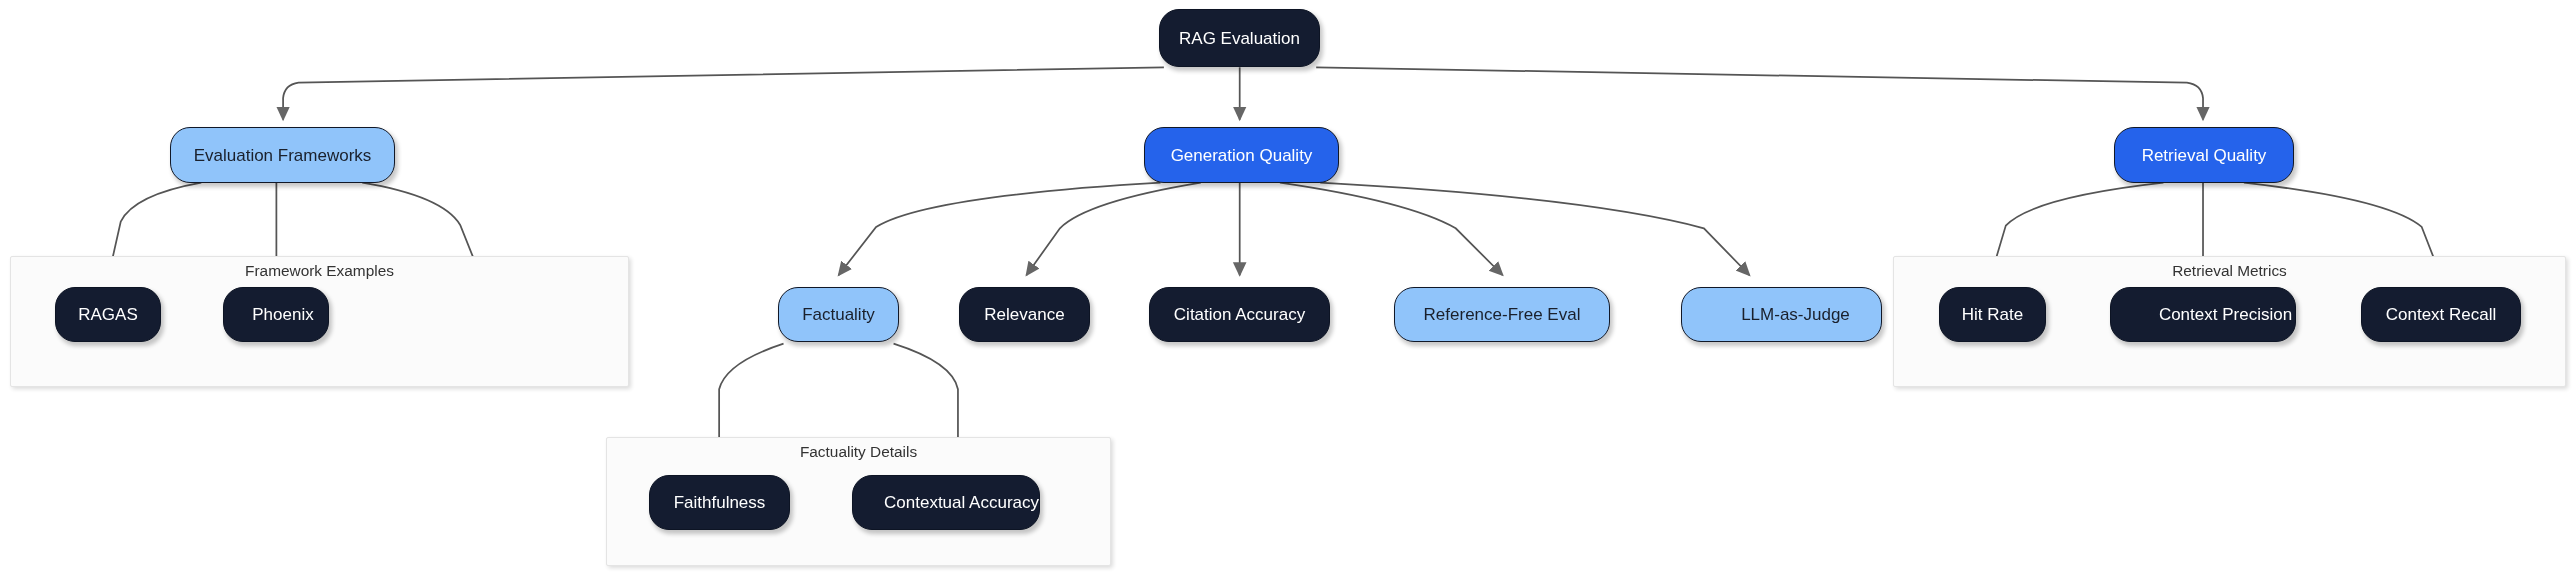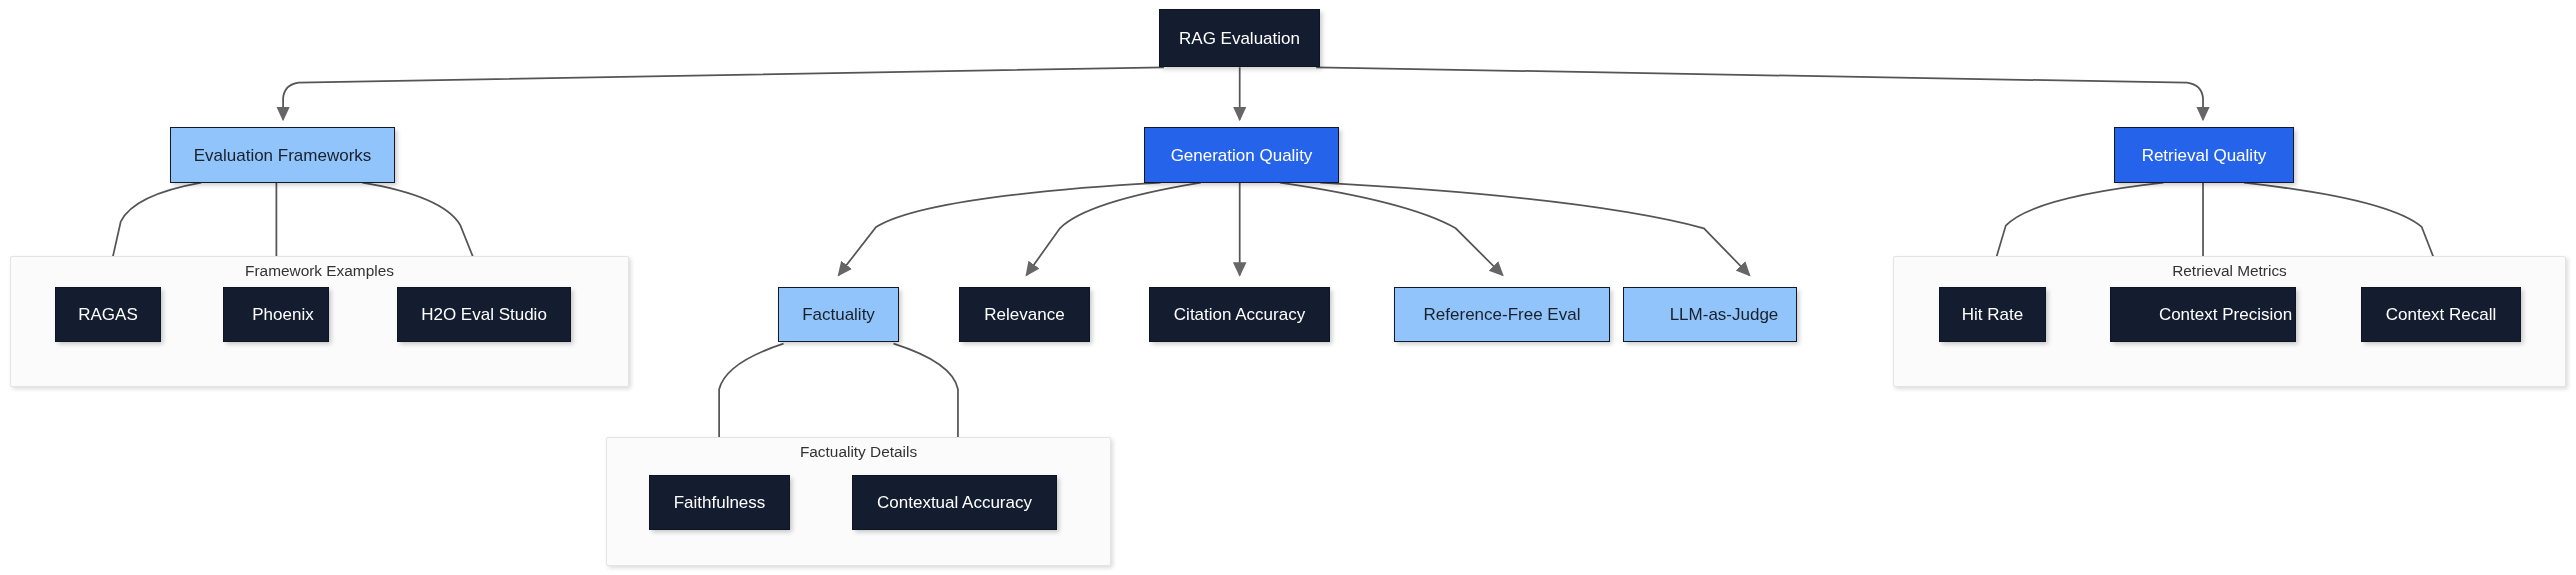--- a/index.html
+++ b/index.html
@@ -41,21 +41,21 @@
     text-align: center;
     font-size: 15.4px;
     color: #333333;
     white-space: nowrap;
   }
   .node {
     position: absolute;
     display: flex;
     align-items: center;
     justify-content: center;
-    border-radius: 0;
+    border-radius: 20px;
     border: 1.3px solid #111827;
     box-sizing: border-box;
     font-size: 17px;
     line-height: 1;
     white-space: nowrap;
     box-shadow: 2.7px 3.4px 4.7px rgba(0,0,0,0.22);
     cursor: pointer;
   }
   .node-dark {
     background: #141c30;
@@ -132,42 +132,39 @@
   </div>
 
   <div class="node node-dark" style="left:55px; top:287px; width:106px; height:55px;">
     <span>RAGAS</span>
   </div>
 
   <div class="node node-dark" style="left:223px; top:287px; width:106px; height:55px;padding-left:14px;">
     <span>Phoenix</span>
   </div>
 
-  <div class="node node-dark" style="left:397px; top:287px; width:174px; height:55px;">
-    <span>H2O Eval Studio</span>
-  </div>
 
 
   <div class="node node-light" style="left:778px; top:287px; width:121px; height:55px;">
     <span>Factuality</span>
   </div>
 
   <div class="node node-dark" style="left:959px; top:287px; width:131px; height:55px;">
     <span>Relevance</span>
   </div>
 
   <div class="node node-dark" style="left:1149px; top:287px; width:181px; height:55px;">
     <span>Citation Accuracy</span>
   </div>
 
   <div class="node node-light" style="left:1394px; top:287px; width:216px; height:55px;">
     <span>Reference-Free Eval</span>
   </div>
 
-  <div class="node node-light" style="left:1623px; top:287px; width:174px; height:55px;padding-left:28px;">
+  <div class="node node-light" style="left:1681px; top:287px; width:201px; height:55px;padding-left:28px;">
     <span>LLM-as-Judge</span>
   </div>
 
   <div class="cluster" style="left:1893px; top:256px; width:671px; height:129px;">
     <div class="cluster-label">Retrieval Metrics</div>
   </div>
 
   <div class="node node-dark" style="left:1939px; top:287px; width:107px; height:55px;">
     <span>Hit Rate</span>
   </div>
@@ -181,18 +178,18 @@
   </div>
 
   <div class="cluster" style="left:606px; top:437px; width:503px; height:127px;">
     <div class="cluster-label">Factuality Details</div>
   </div>
 
   <div class="node node-dark" style="left:649px; top:475px; width:141px; height:55px;">
     <span>Faithfulness</span>
   </div>
 
-  <div class="node node-dark" style="left:852px; top:475px; width:205px; height:55px;">
+  <div class="node node-dark" style="left:852px; top:475px; width:188px; height:55px;justify-content:flex-end;">
     <span>Contextual Accuracy</span>
   </div>
 
 </div>
 
 
 </body></html>

